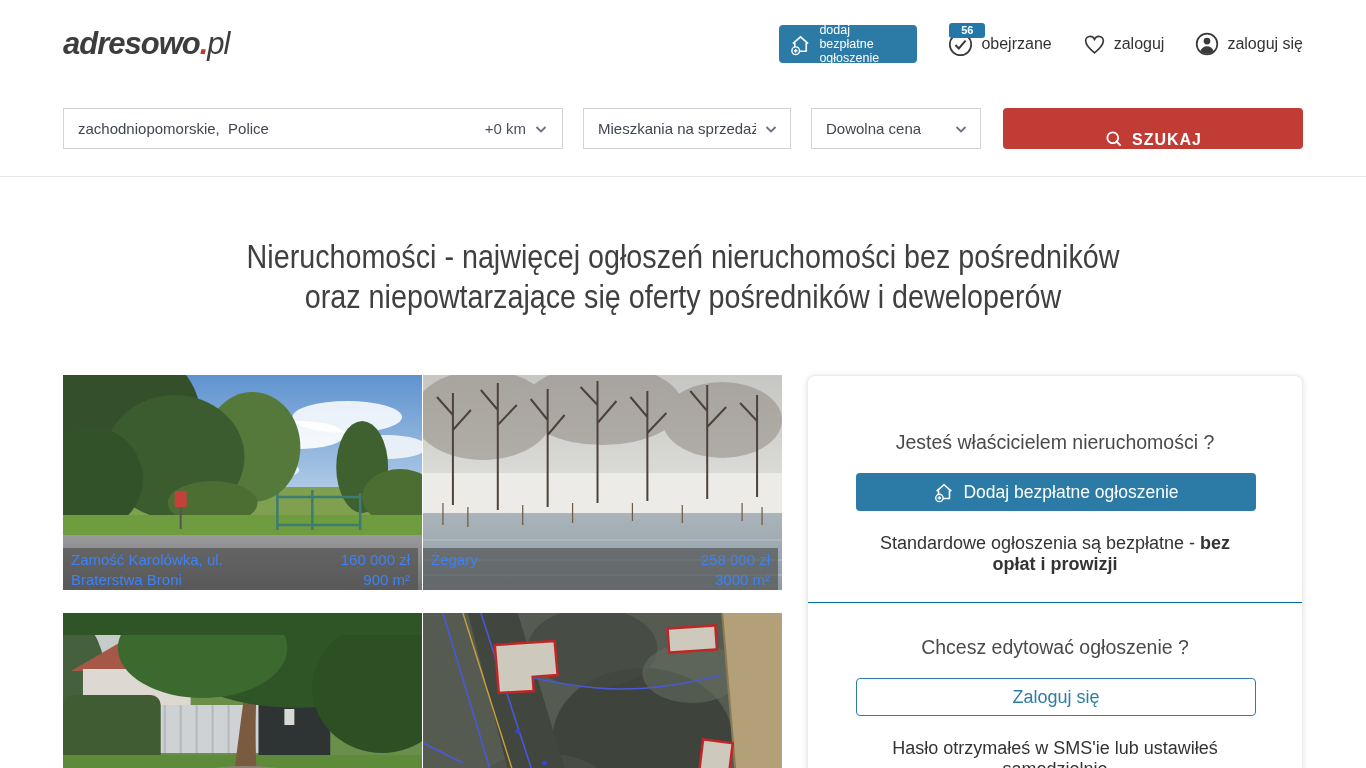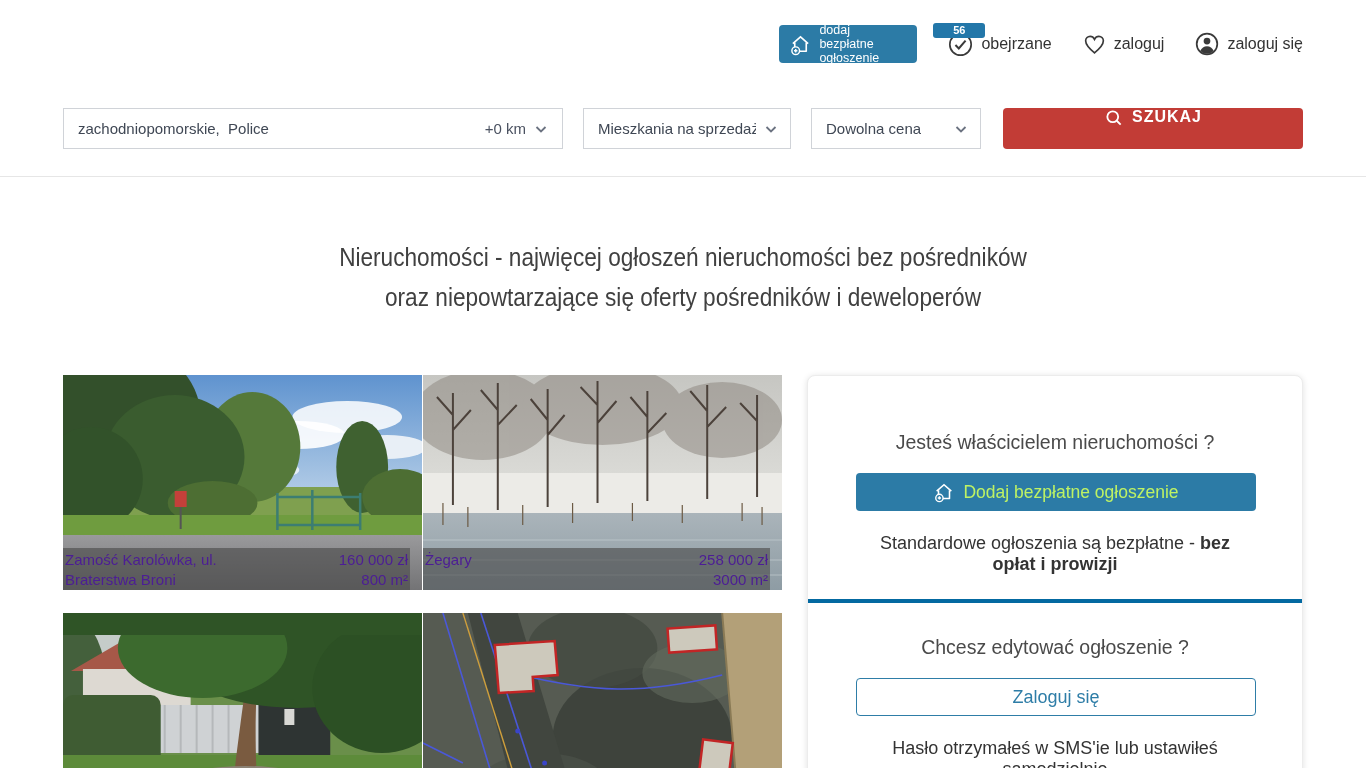--- a/index.html
+++ b/index.html
@@ -13,76 +13,79 @@
   .logo .l-dot  { font-weight:700; color:#c0392b; }
   .logo .l-tld  { font-weight:400; color:#3d3d3d; }
   .header-right { margin-left:auto; display:flex; align-items:center; gap:30px; }
   .add-btn { background:#2c7ba6; color:#fff; border:none; border-radius:4px;
              width:138px; height:38px; display:flex; align-items:center; gap:7px;
              padding:0 10px; cursor:pointer; }
   .add-btn .txt { font-size:12.5px; line-height:14px; text-align:left; }
   .hlink { display:flex; align-items:center; gap:7px; cursor:pointer; font-size:16px; color:#333; }
   .icon-wrap { position:relative; display:inline-flex; }
   .badge { position:absolute; top:-8px; right:-11px; background:#2377a9; color:#fff;
-           font-size:11px; font-weight:bold; padding:1px 20px; border-radius:3px; line-height:13px; }
+           font-size:11px; font-weight:bold; padding:1px 12px; border-radius:3px; line-height:13px; }
 
   
   .search-row { padding:20px 63px 27px; border-bottom:1px solid #e6e6e6;
                 display:flex; align-items:center; }
   .sbox { border:1px solid #d0d3d8; border-radius:0; height:41px;
           display:flex; align-items:center; background:#fff; }
   .loc-box { width:500px; padding:0 14px; }
   .loc-input { border:none; outline:none; flex:1; font-size:15px; color:#3f4754;
                font-family:inherit; white-space:pre; }
   .radius { display:flex; align-items:center; gap:8px; font-size:15px; color:#4a5160; cursor:pointer; }
   .sel { padding:0 12px 0 14px; cursor:pointer; justify-content:space-between; }
   .cat-box   { width:208px; margin-left:20px; }
   .price-box { width:170px; margin-left:20px; }
   .sel .sel-txt { font-size:15px; color:#3f4754; white-space:nowrap; overflow:hidden; }
   .cat-box .sel-txt { max-width:158px; }
   .search-btn { margin-left:22px; width:300px; height:41px; background:#c23c36; border:none;
                 border-radius:4px; color:#fff; font-size:16px; font-weight:bold;
-                letter-spacing:1px; display:flex; align-items:flex-start; justify-content:center;
+                letter-spacing:1px; display:flex; align-items:flex-end; justify-content:center;
                 gap:8px; cursor:pointer; font-family:inherit; }
 
   
   .hero { margin-top:60px; text-align:center; }
-  .hero h1 { font-weight:400; color:#404040; font-size:26px; line-height:40px; }
+  .hero h1 { font-weight:400; color:#404040; font-size:33px; line-height:40px; }
   .hero h1 div { transform:scaleX(0.87); transform-origin:center; white-space:nowrap; }
 
   
   .content { display:flex; padding:0 63px; margin-top:58px; gap:25px; }
   .grid { display:grid; grid-template-columns:359px 359px; gap:5px 1px; }
   .card { position:relative; width:359px; height:215px; overflow:hidden; cursor:pointer; }
   .card svg.photo { width:100%; height:100%; display:block; }
-  .overlay { position:absolute; left:0; right:12px; bottom:0; height:42px;
-             background:rgba(72,72,72,0.62); color:#4c1d95; display:flex;
-             justify-content:space-between; padding:2px 2px 0; }
+  .overlay { position:absolute; left:0; right:4px; bottom:0; height:42px;
+             background:rgba(72,72,72,0.62); color:#3b82f6; display:flex;
+             justify-content:space-between; padding:2px 8px 0; }
   .ov-name { font-size:15px; line-height:20px; width:215px; }
   .ov-nums { font-size:15px; line-height:20px; text-align:right; }
 
   
   .sidebar { width:496px; height:470px; background:#fff; border:1px solid #ececec;
              border-radius:8px; box-shadow:0 1px 6px rgba(0,0,0,0.12); }
   .side-sec { text-align:center; }
-  .sec1 { padding:55px 48px 0; height:227px; border-bottom:4px solid #0369a1; }
+  .sec1 { padding:55px 48px 0; height:227px; border-bottom:1px solid #0369a1; }
   .sec2 { padding:33px 48px 0; }
   .side-h { font-size:19.5px; font-weight:400; color:#4a4a4a; }
-  .side-add-btn { margin-top:19px; width:400px; height:38px; background:#2c7ba6; color:#bef264;
+  .side-add-btn { margin-top:19px; width:400px; height:38px; background:#2c7ba6; color:#ffffff;
                   border:none; border-radius:4px; font-size:17.5px; font-family:inherit;
                   display:inline-flex; align-items:center; justify-content:center; gap:8px; cursor:pointer; }
   .side-note { margin-top:22px; font-size:18px; color:#333; }
   .side-note b { font-weight:bold; }
   .login-btn { margin-top:19px; width:400px; height:38px; background:#fff; color:#2e7da7;
                border:1px solid #2e7da7; border-radius:4px; font-size:18px; font-family:inherit; cursor:pointer; }
 </style>
 </head>
 <body>
 
 <div class="header">
+  <a class="logo">
+    <span class="l-main">adresowo</span><span class="l-dot">.</span><span class="l-tld">pl</span>
+  </a>
   <div class="header-right">
     <button class="add-btn">
       <span class="icon-wrap">
         <svg width="23" height="23" viewBox="0 0 24 24" fill="none" stroke="#fff" stroke-width="1.7">
           <path d="M4 11 L12 4 L20 11"></path>
           <path d="M6 10 V19 H18 V10" stroke-linejoin="round"></path>
           <circle cx="7" cy="18.5" r="4" fill="#2c7ba6" stroke="#fff" stroke-width="1.5"></circle>
           <path d="M7 16.7 V20.3 M5.2 18.5 H8.8" stroke-width="1.5"></path>
         </svg>
       </span>
@@ -195,21 +198,21 @@
         <rect x="117" y="132" width="2" height="22" fill="#555"></rect>
         <g stroke="#3c7d72" stroke-width="2.5" fill="none">
           <path d="M215 155 V118 M250 155 V115 M298 155 V118"></path>
           <path d="M215 122 H298 M215 150 H298"></path>
         </g>
       </svg>
       <div class="overlay">
         <div class="ov-name">Zamość Karolówka, ul. Braterstwa Broni</div>
         <div class="ov-nums">
           <div>160 000 zł</div>
-          <div>800 m²</div>
+          <div>900 m²</div>
         </div>
       </div>
     </div>
 
     <div class="card">
       <svg class="photo" viewBox="0 0 360 215" preserveAspectRatio="none">
         <defs>
           <linearGradient id="wsky" x1="0" y1="0" x2="0" y2="1">
             <stop offset="0" stop-color="#c6c6c2"></stop>
               <stop offset="1" stop-color="#dededa"></stop>

